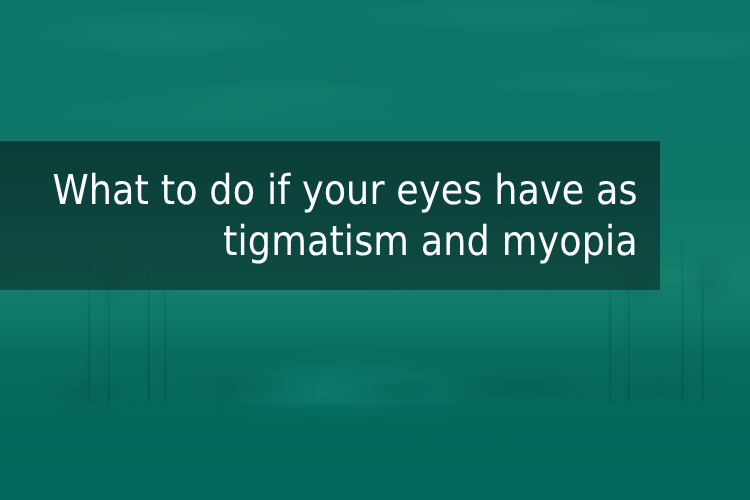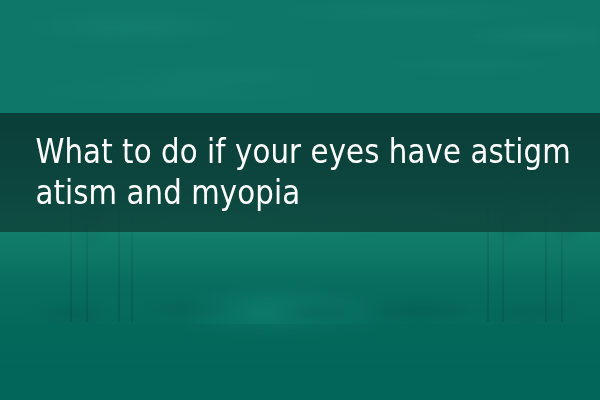--- a/index.html
+++ b/index.html
@@ -143,29 +143,30 @@
         rgba(17,148,134,.34) 30%,
         rgba(10,140,126,.30) 62%,
         rgba(4,132,120,.50) 100%);
   }
 
   
   .title-banner {
     position: absolute;
     left: 0;
     top: 113px;
-    width: 600px;
+    width: 528px;
     height: 119px;
     background: linear-gradient(to bottom,
         rgba(9,52,47,.86) 0%,
         rgba(11,58,52,.84) 45%,
         rgba(13,64,56,.80) 100%);
     box-sizing: border-box;
     display: flex;
     align-items: center;
+    text-align: right;
   }
 
   .title-text {
     margin: 0;
     padding: 0 10px 0 36px;
     color: #ffffff;
     font-family: "DejaVu Sans Condensed", "Liberation Sans Narrow", "Liberation Sans", sans-serif;
     font-size: 33px;
     font-weight: 400;
     line-height: 1.22;

